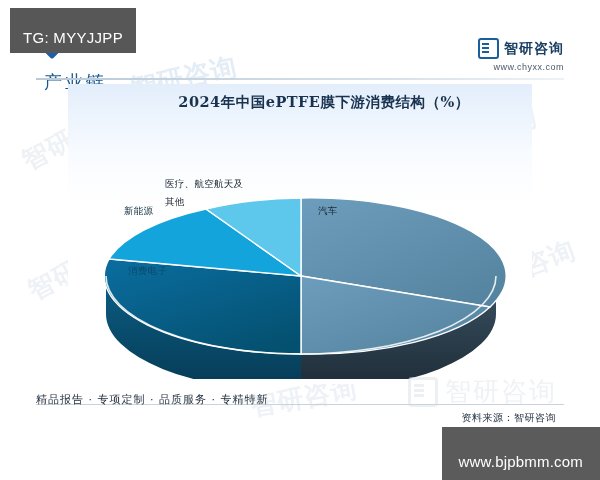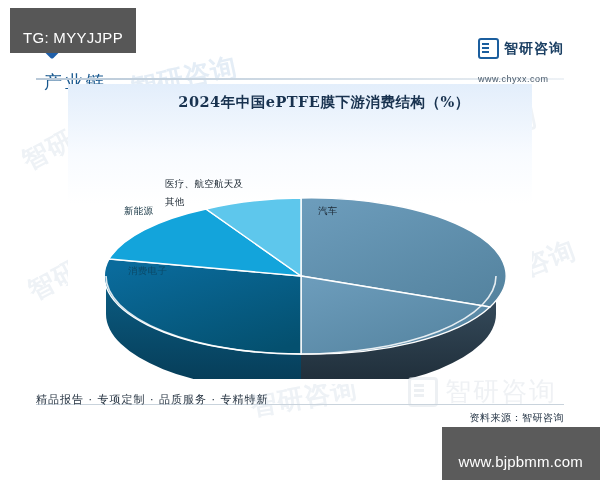--- a/index.html
+++ b/index.html
@@ -122,22 +122,22 @@
     font-size: 14px;
     color: #1b3f63;
     font-weight: bold;
     letter-spacing: 1px;
     font-family: "DejaVu Sans", sans-serif;
   }
   .brand-url {
     font-size: 9px;
     color: #4a5b6c;
     letter-spacing: 0.5px;
-    margin-top: 15px;
-    text-align: left;
+    margin-top: 3px;
+    text-align: right;
   }
 
   
   .chart-panel {
     position: absolute;
     left: 68px; top: 84px;
     width: 464px; height: 300px;
     background: linear-gradient(to bottom, #e3eefb 0px, #eef5fd 38px, #f8fbff 70px, #ffffff 120px);
   }
   .chart-title {
@@ -222,21 +222,21 @@
   .footer-left {
     position: absolute;
     left: 36px; top: 392px;
     font-size: 11px;
     color: #1d2b3a;
     letter-spacing: 1px;
     font-family: "DejaVu Sans", sans-serif;
   }
   .footer-right {
     position: absolute;
-    right: 36px; top: 411px;
+    right: 44px; top: 411px;
     font-size: 10px;
     color: #223243;
     letter-spacing: 0.5px;
     font-family: Liberation Sans, sans-serif;
   }
 
   
   .tag-overlay {
     position: absolute;
     left: 10px; top: 8px;

